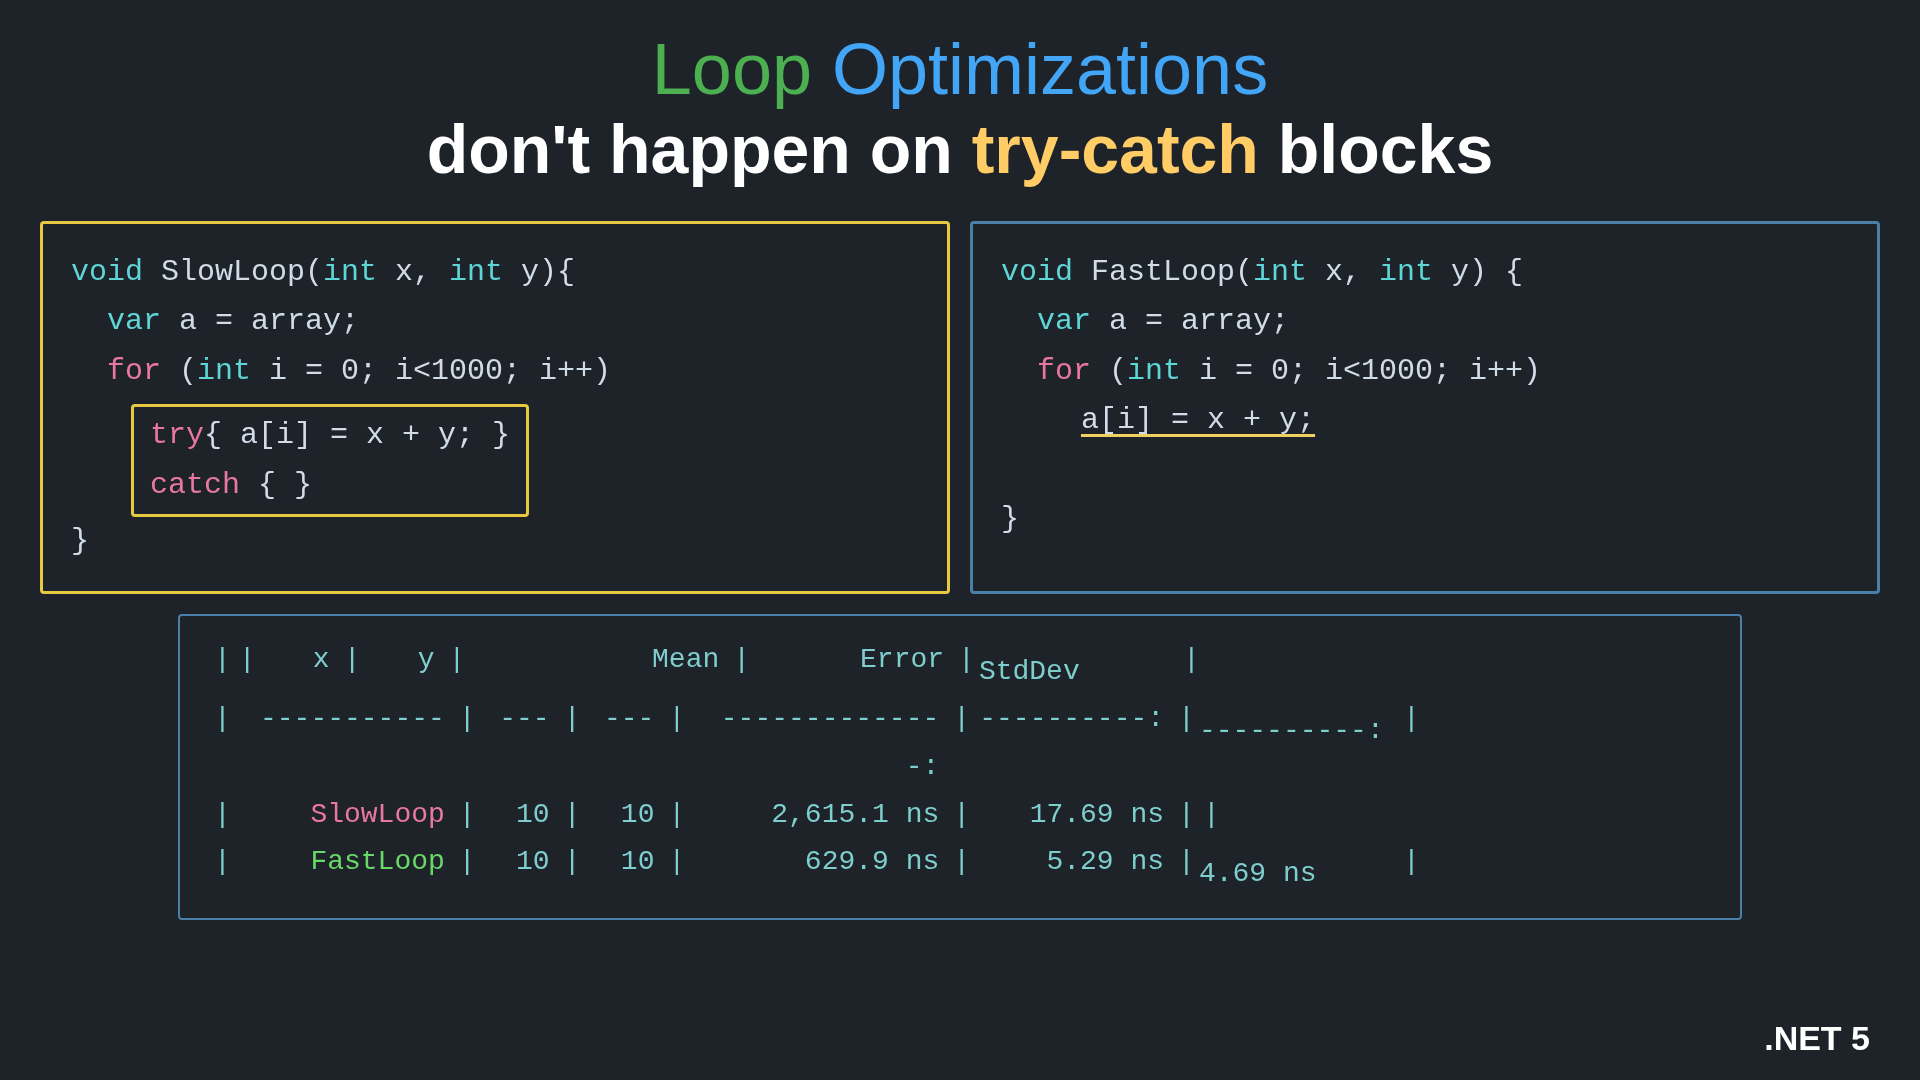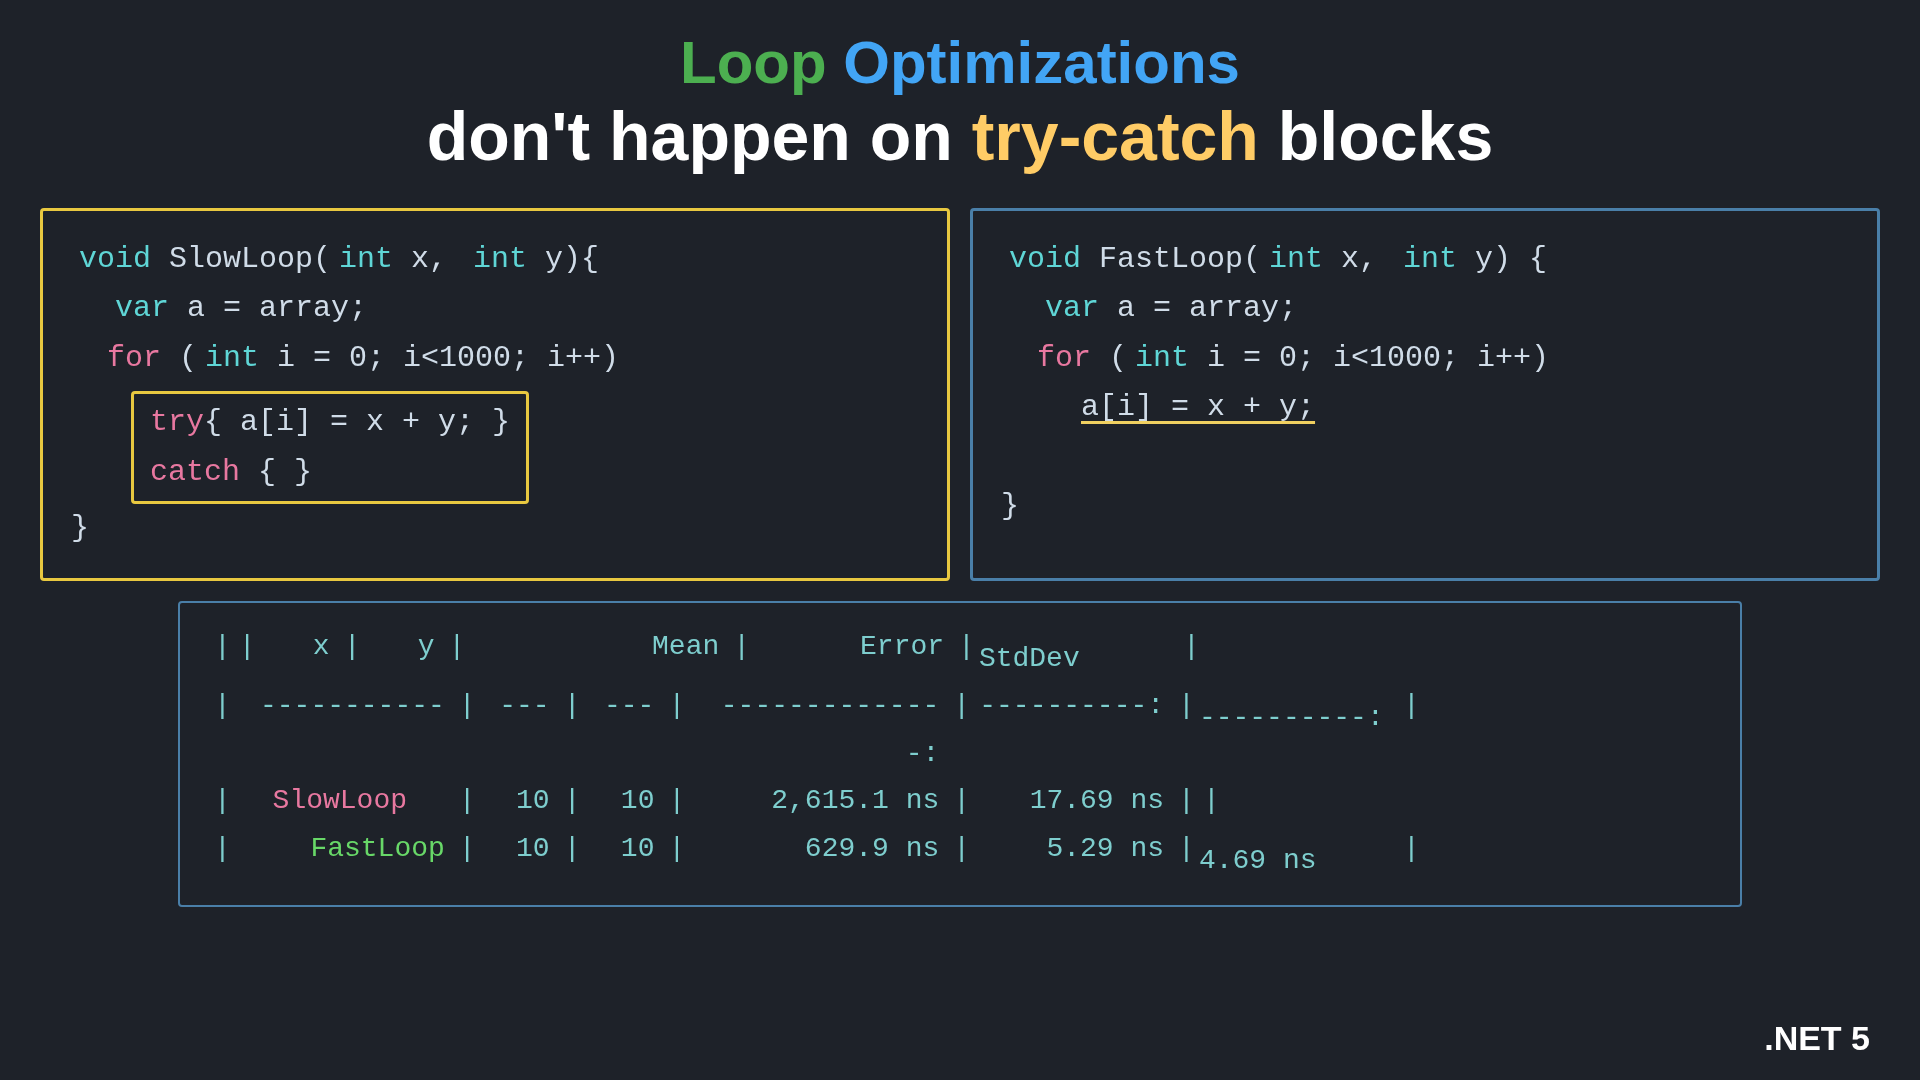--- a/index.html
+++ b/index.html
@@ -17,22 +17,22 @@
     }
 
     
     .title-section {
       text-align: center;
       margin-bottom: 30px;
     }
 
     .title-line1 {
       font-family: Arial, sans-serif;
-      font-size: 60px;
-      font-weight: 700;
+      font-size: 72px;
+      font-weight: 400;
       line-height: 1.1;
     }
 
     .title-loop {
       color: #4caf50;
     }
 
     .title-optimizations {
       color: #42a5f5;
     }
@@ -71,21 +71,21 @@
     .code-panel-left {
       border-color: #e8c840;
     }
 
     .code-panel-right {
       border-color: #4a7fa8;
     }
 
     
     .c-white { color: #d0dce8; }
-    .c-cyan { color: #5fd6d6; margin-left: 8px; }
+    .c-cyan { color: #5fd6d6; }
     .c-pink { color: #e878a0; }
 
     .try-catch-box {
       border: 3px solid #e8c840;
       border-radius: 4px;
       padding: 4px 16px;
       display: inline-block;
       margin-top: 4px;
     }
 
@@ -115,21 +115,21 @@
 
     .col-method { width: 220px; text-align: right; padding-right: 10px; }
     .col-x { width: 80px; text-align: right; padding-right: 10px; }
     .col-y { width: 80px; text-align: right; padding-right: 10px; }
     .col-mean { width: 260px; text-align: right; padding-right: 10px; }
     .col-error { width: 200px; text-align: right; padding-right: 10px; }
     .col-stddev { width: 200px; text-align: left; padding-right: 10px; margin-top: 12px; }
 
     .pipe { color: #7ecece; padding: 0 4px; }
 
-    .method-slow { color: #e878a0; text-align: center; }
+    .method-slow { color: #e878a0; }
     .method-fast { color: #68d868; }
 
     
     .dotnet-badge {
       position: absolute;
       bottom: 22px;
       right: 50px;
       font-family: Arial, sans-serif;
       font-size: 34px;
       font-weight: 900;

